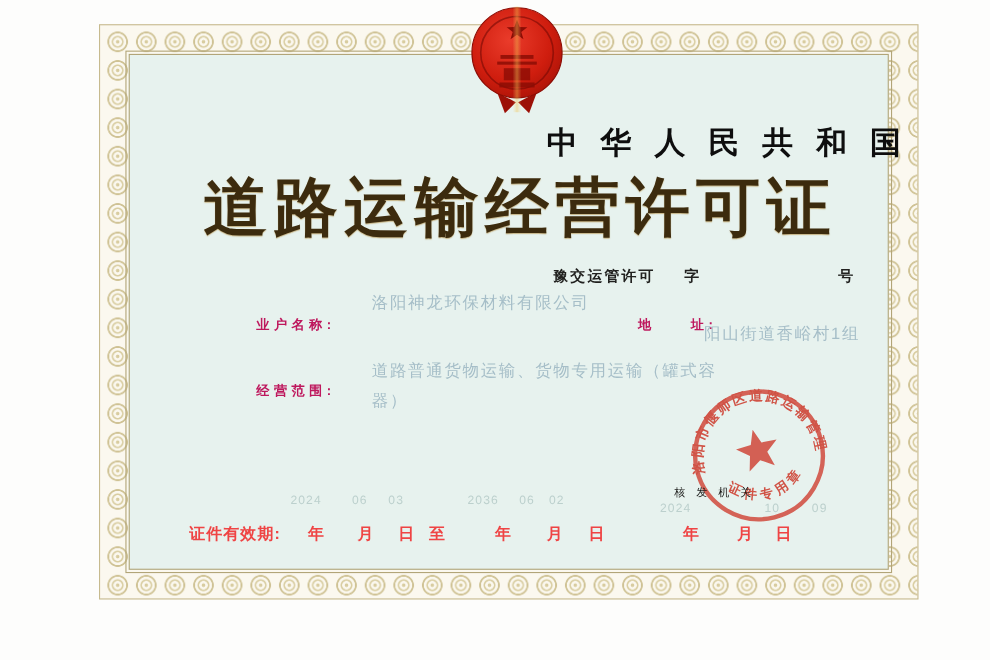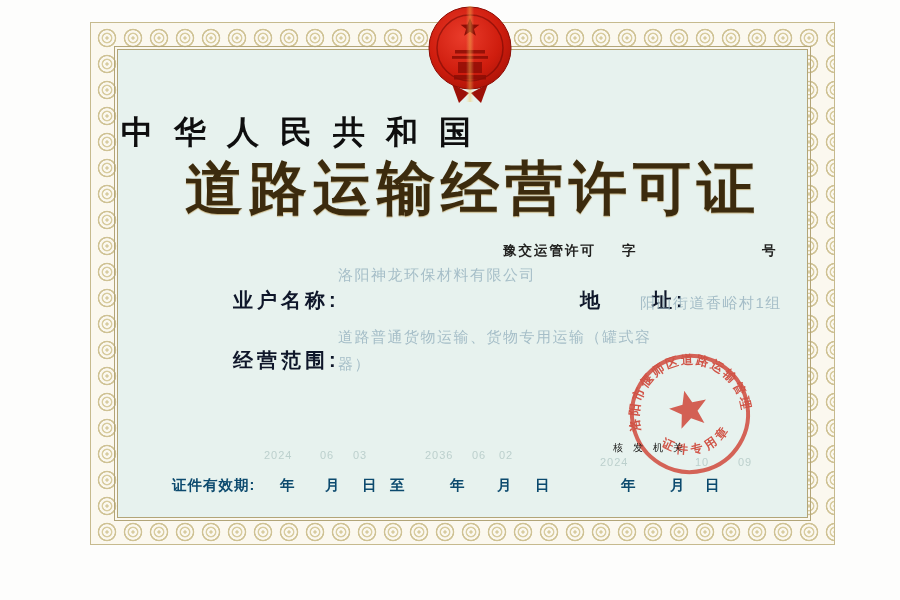--- a/index.html
+++ b/index.html
@@ -23,36 +23,36 @@
   .inner {
     position:absolute; left:117px; top:49px; width:691px; height:469px;
     background:#e7f2ee;
     border:1px solid #b2a578;
     outline:1px solid #b2a578; outline-offset:2px;
   }
   
   .emblem { position:absolute; left:428px; top:2px; width:84px; height:104px; z-index:5; }
   
   .country-title {
-    position:absolute; left:100px; top:111px; width:740px; text-align:left;
-    font-size:32px; font-weight:bold; color:#0e0e0e; letter-spacing:21px; padding-left:21px;
+    position:absolute; left:100px; top:111px; width:740px; text-align:right;
+    font-size:28px; font-weight:bold; color:#0e0e0e; letter-spacing:21px; padding-left:21px;
   }
   .main-title {
     position:absolute; left:80px; top:150px; width:780px; text-align:center;
     font-family:"Liberation Serif","DejaVu Serif",serif;
     font-size:58px; font-weight:bold; color:#3c2b0e; letter-spacing:6px; padding-left:6px;
     text-shadow:0 1px 1px rgba(169,128,46,.55);
   }
   
   .lic { position:absolute; top:242px; font-size:13.5px; font-weight:600; color:#21211f; letter-spacing:2px; }
   
-  .flabel { position:absolute; font-size:20px; font-weight:bold; color:#0f172a; letter-spacing:4px; }
+  .flabel { position:absolute; font-size:12px; font-weight:bold; color:#be185d; letter-spacing:4px; }
   .fvalue { position:absolute; font-size:15px; color:#9fb9c4; letter-spacing:1.5px; opacity:.9; }
   .faintnum { position:absolute; font-size:11px; color:#bcd0cd; letter-spacing:1px; }
-  .ymd { position:absolute; font-size:14.5px; font-weight:bold; color:#0c4a6e; }
+  .ymd { position:absolute; font-size:14.5px; font-weight:bold; color:#ef4444; }
   .issuer { position:absolute; left:613px; top:441px; font-size:10px; font-weight:normal; color:#181816; letter-spacing:10px; z-index:6; }
   
   .seal { position:absolute; left:626px; top:350px; width:128px; height:128px; transform:rotate(-14deg); z-index:4; opacity:.92; }
   
   .footer {
     position:absolute; left:621px; top:541px; font-size:15px; font-weight:bold;
     color:#141412; letter-spacing:1.5px;
   }
 </style>
 </head>

